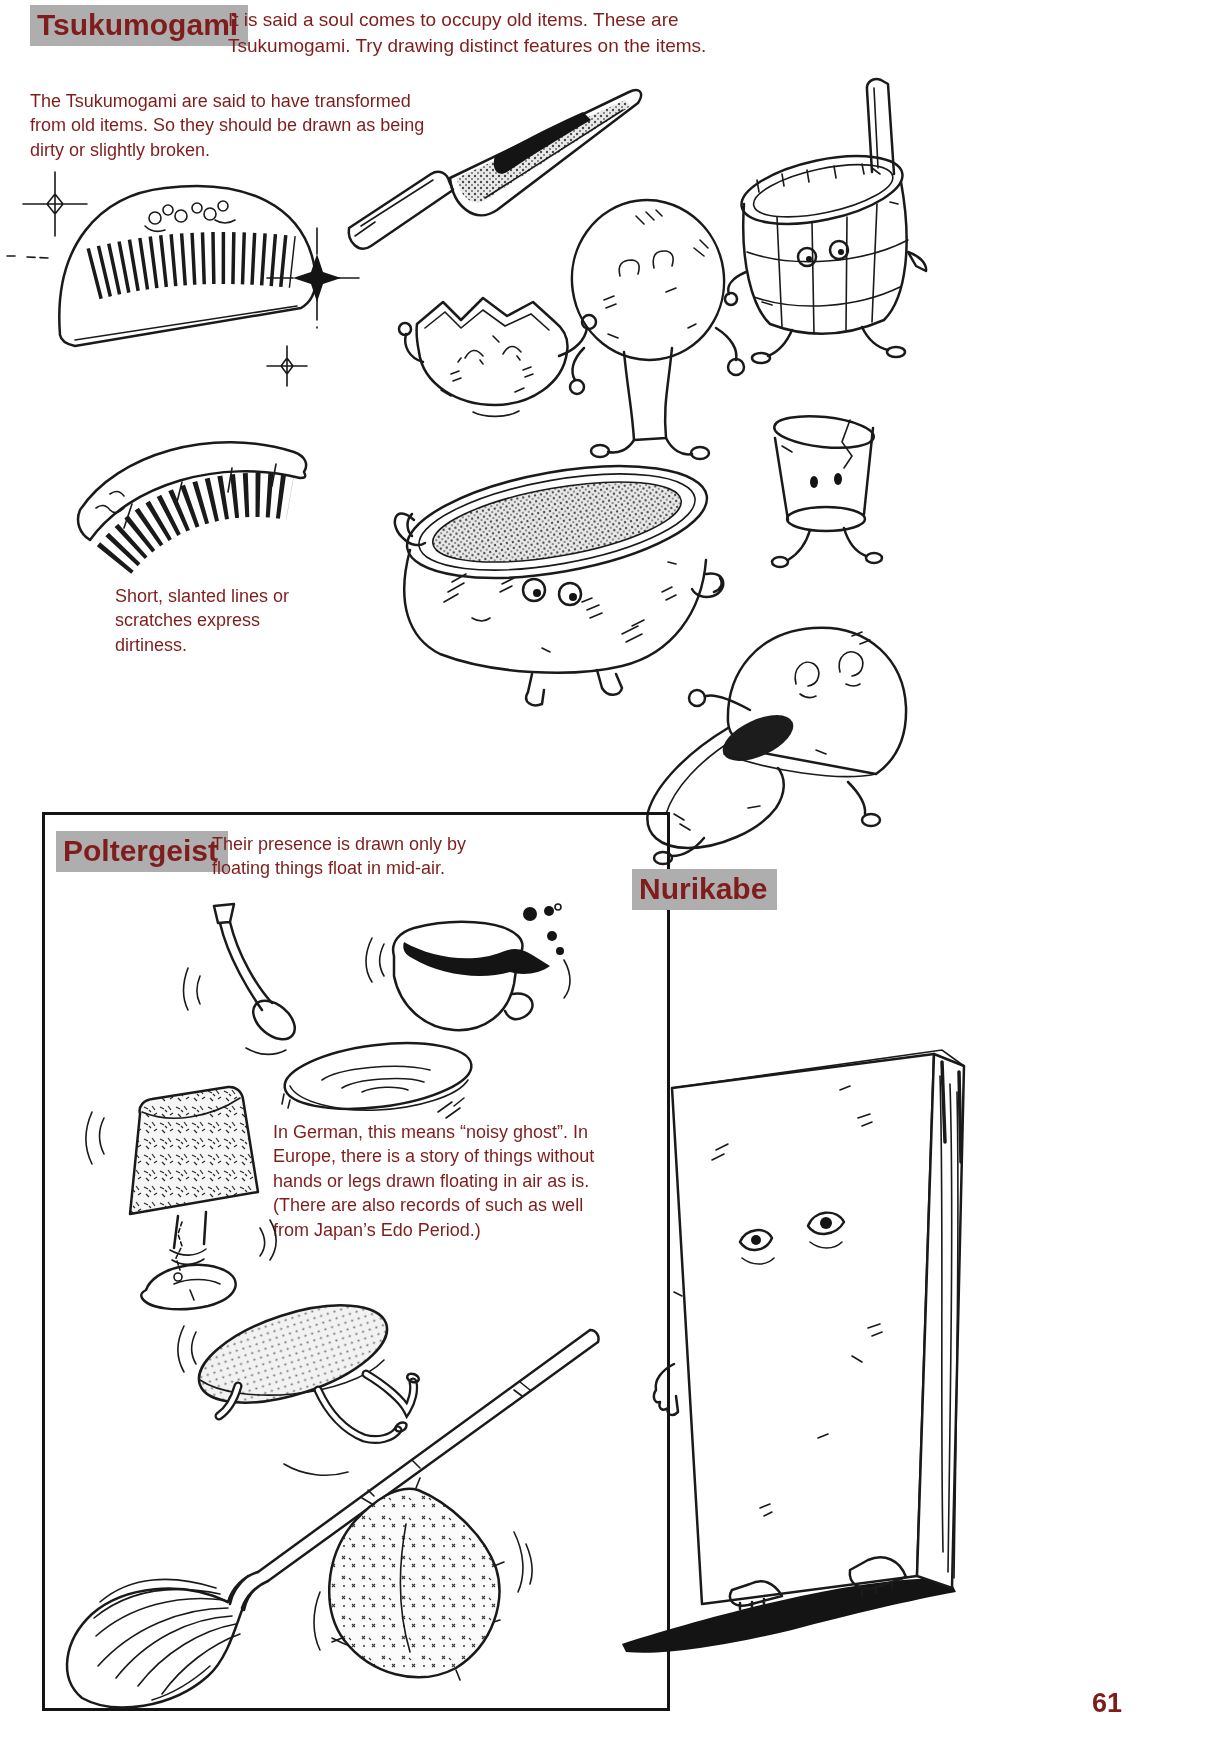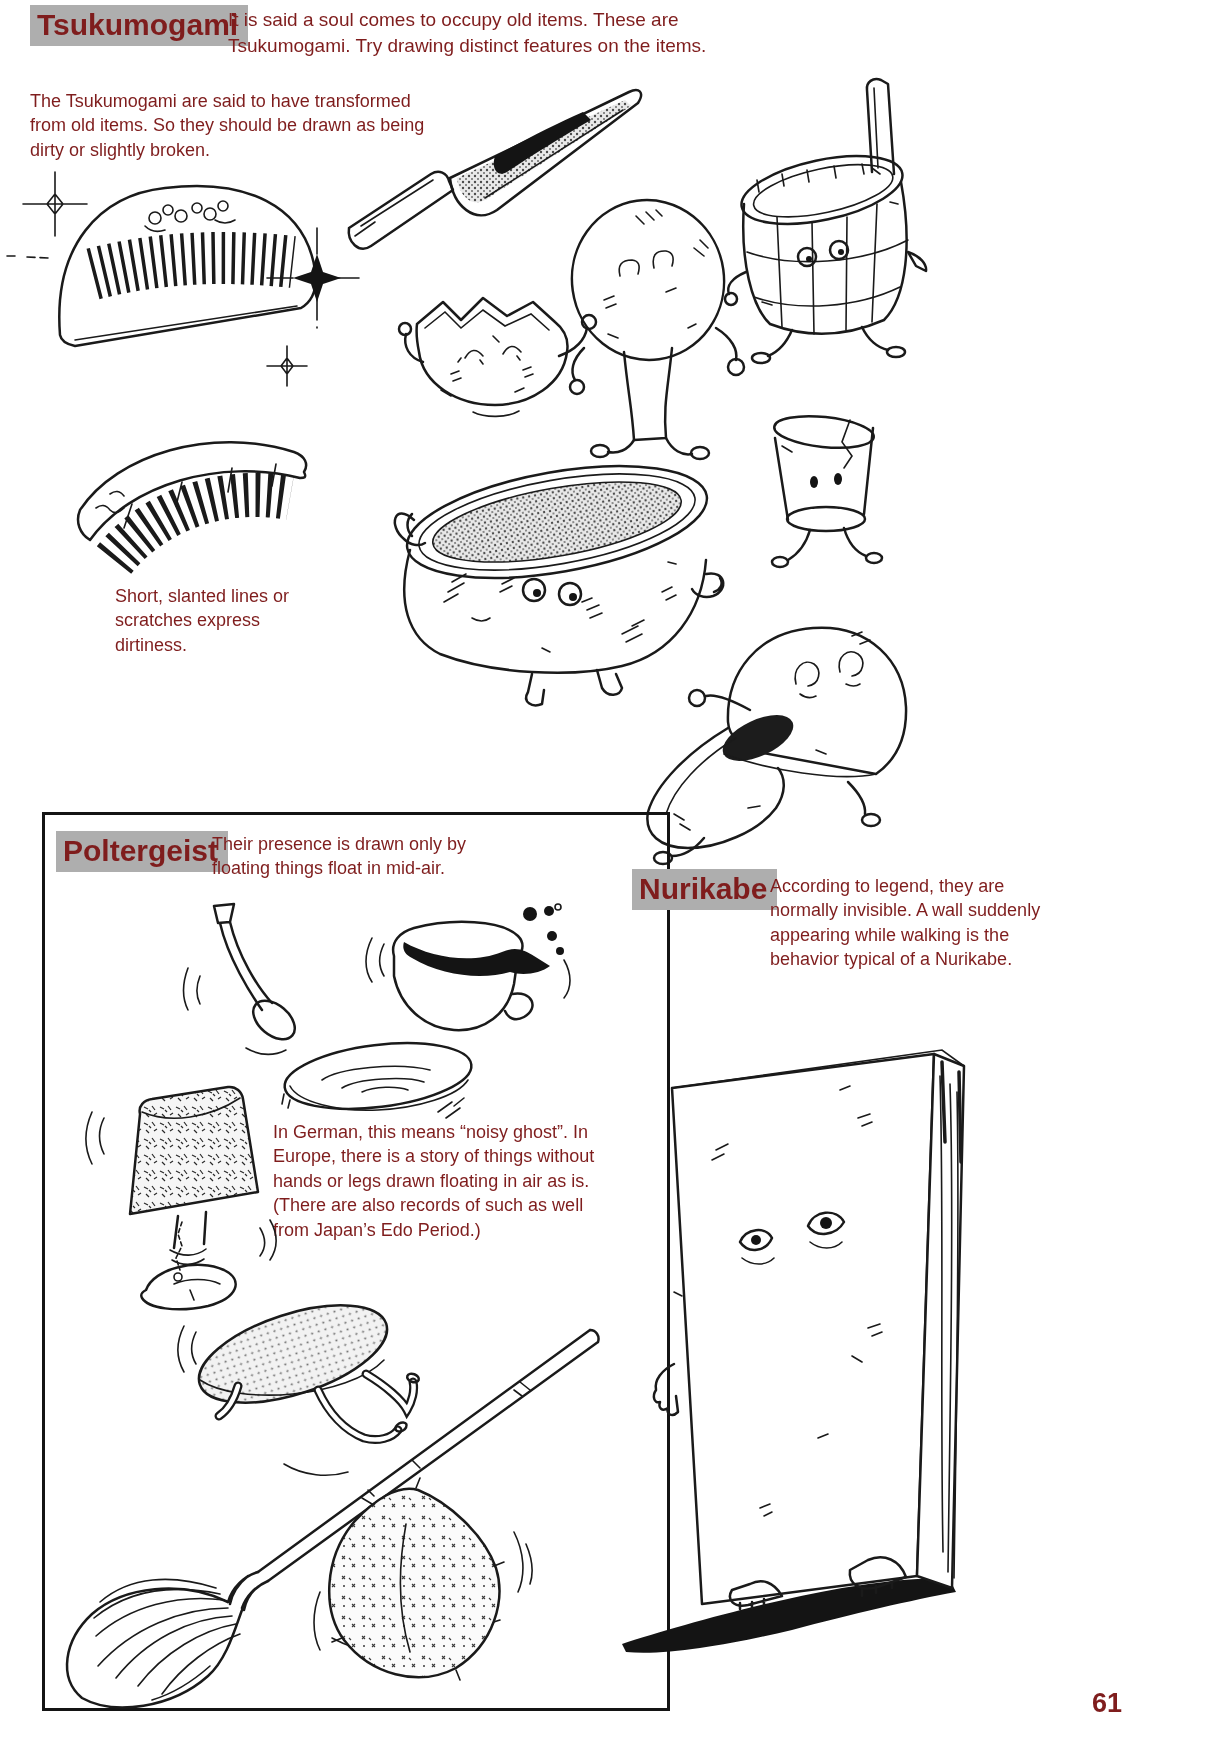--- a/index.html
+++ b/index.html
@@ -295,21 +295,20 @@
 
   <svg style="left:298px;top:1472px" width="235" height="235" viewBox="0 0 235 235">
     <path class="ink-thin" d="M216,60 C226,80 228,102 220,120 M228,72 C234,86 236,100 232,112 M22,120 C14,140 14,162 22,178"></path>
     <path d="M120,18 C150,30 186,62 198,96 C208,128 196,172 158,196 C120,216 72,202 46,168 C24,138 26,86 56,50 C76,28 100,12 120,18 Z" fill="url(#floral)" stroke="#1a1a1a" stroke-width="2.5" stroke-linejoin="round"></path>
     <path class="ink-thin" d="M118,16 l4,-10 M196,94 l10,-4 M158,198 l4,10 M44,166 l-10,4 M108,52 C100,96 100,140 112,180"></path>
   </svg>
 
   <div class="abs heading-lg" style="left:632px;top:872px">
     <span class="hl">Nurikabe</span>
   </div>
-  <div class="abs txt t18" style="left:770px;top:874px;width:305px">According to legend, they are normally invisible. A wall suddenly appearing while walking is the behavior typical of a Nurikabe.</div>
 
   <svg style="left:612px;top:992px" width="455" height="670" viewBox="0 0 455 670">
     <path class="fillink" d="M10,652 C60,636 150,610 230,596 C280,588 320,584 338,588 L344,600 C300,608 240,622 180,638 C120,652 55,664 14,660 Z"></path>
     <polygon points="60,96 322,62 305,584 90,612" fill="#ffffff" stroke="#1a1a1a" stroke-width="2.5" stroke-linejoin="round"></polygon>
     <polygon points="322,62 352,74 340,596 305,584" fill="#ffffff" stroke="#1a1a1a" stroke-width="2.5" stroke-linejoin="round"></polygon>
     <path class="ink-thin" d="M60,96 L330,58 L352,74"></path>
     <g class="ink-thin">
       <path d="M328,84 C332,220 328,400 331,560 M338,92 C342,220 338,420 336,580 M345,100 C348,240 344,440 342,586"></path>
       <path d="M330,70 L333,150 M347,80 L349,170" stroke-width="3.5"></path>
       <path d="M104,158 l12,-6 M100,168 l12,-6 M246,126 l12,-4 M250,134 l10,-4 M228,98 l10,-4"></path>

